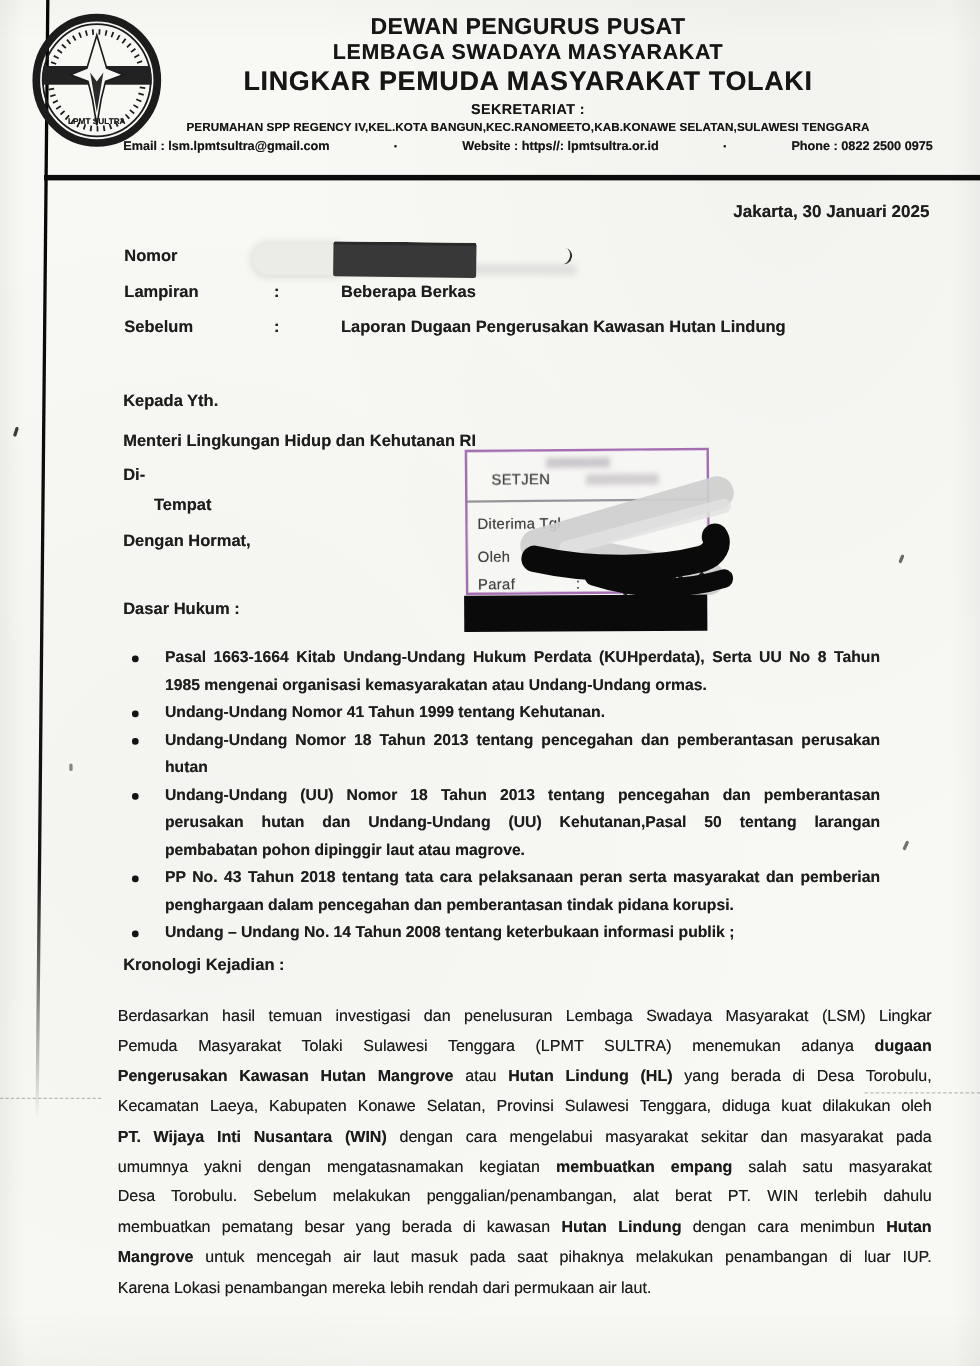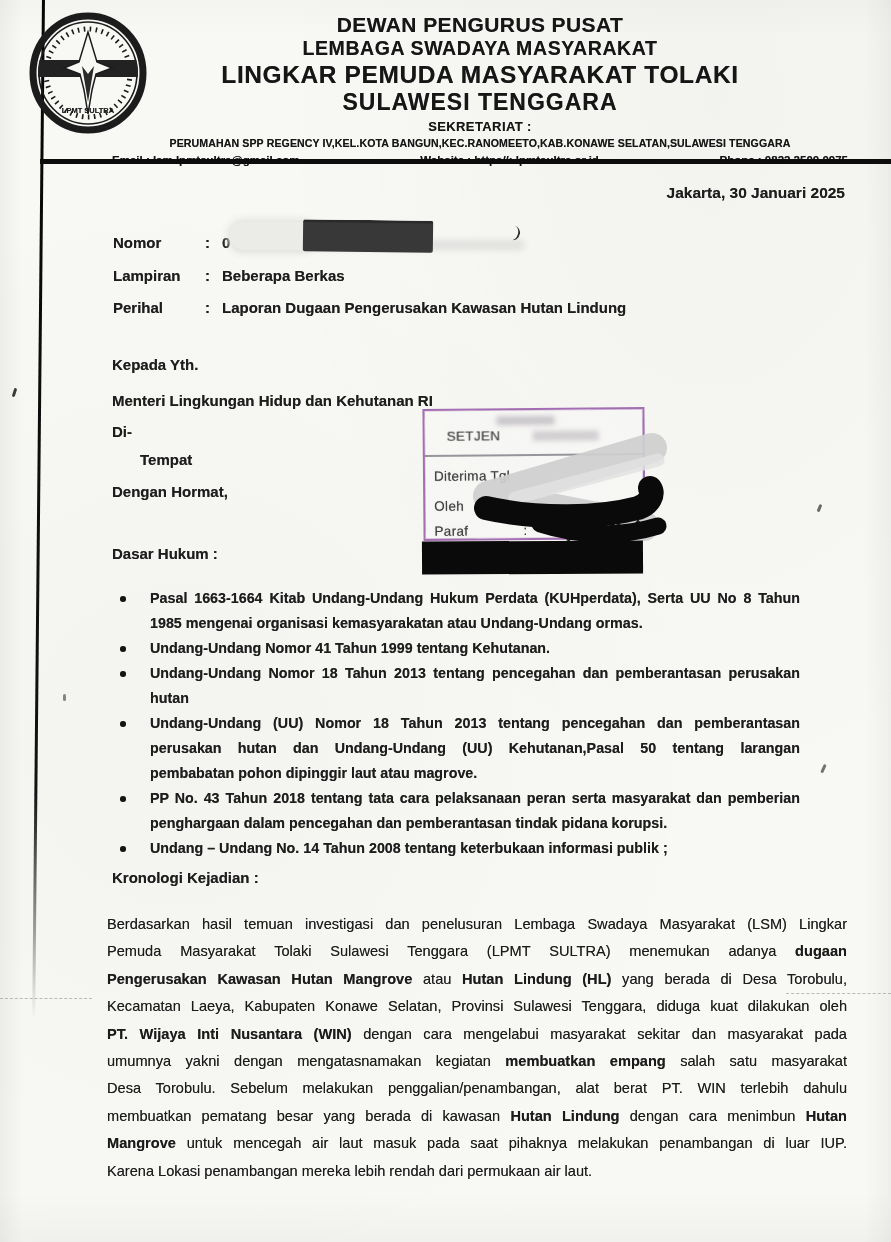--- a/index.html
+++ b/index.html
@@ -35,21 +35,21 @@
   .h3{font-size:24.5px;letter-spacing:.6px;line-height:29px;}
   .h4{font-size:23px;letter-spacing:1px;line-height:27px;}
   .h5{font-size:13px;line-height:16px;margin-top:3px;letter-spacing:.4px;}
   .h6{font-size:10.6px;line-height:12px;margin-top:2px;letter-spacing:.1px;}
   .contact{display:flex;justify-content:space-between;align-items:center;margin:3px 0 0 -8px;width:736px;font-size:11.5px;}
   .contact .sep{font-size:13px;}
   .rule{position:absolute;left:40px;top:159px;width:851px;height:4.5px;background:#0c0c0c;}
   
   .dateline{position:absolute;right:46px;top:184px;font-size:15.5px;font-weight:700;}
   .meta{position:absolute;left:113px;top:224px;}
-  .meta-row{position:relative;display:flex;height:27px;margin-bottom:5.5px;font-size:15px;font-weight:700;align-items:flex-end;}
+  .meta-row{position:relative;display:flex;height:27px;margin-bottom:5.5px;font-size:15px;font-weight:700;align-items:flex-start;gap:44px;}
   .meta-label{width:92px;}
   .meta-colon{width:13px;}
   .meta-value{margin-left:4px;}
   .red-light{position:absolute;left:117px;top:-2px;width:78px;height:28px;background:#ebebe8;border-radius:14px 4px 4px 14px;box-shadow:0 0 7px 3px rgba(225,225,222,.95);}
   .red-smear{position:absolute;left:122px;top:16px;width:290px;height:10px;background:rgba(150,150,150,.22);filter:blur(3px);border-radius:5px;}
   .red-dark{position:absolute;left:190px;top:-4px;width:130px;height:32px;background:#383838;border-top:3px solid #2a2a2a;border-radius:2px;transform:rotate(.7deg);}
   .pen-mark{position:absolute;left:398px;top:2px;width:9px;height:15px;border-right:2.4px solid #2f2f2f;border-radius:0 9px 9px 0;transform:rotate(14deg);}
   
   .line{position:absolute;left:112px;font-size:15px;font-weight:700;}
   .l-kepada{top:356px;}
@@ -114,21 +114,20 @@
       <path d="M62 22 L53 52 L38 58 L54 64 L58 80 L62 104 L66 80 L70 64 L86 58 L71 52 Z" fill="#f7f7f4" stroke="#1c1c1c" stroke-width="1.5"></path>
       <path d="M56 56 L62 92 L68 56 L62 64 Z" fill="#2a2a2a"></path>
     </g>
     <text x="62" y="103" text-anchor="middle" font-size="7.5" font-weight="bold" fill="#1c1c1c" font-family="Liberation Sans, sans-serif">LPMT SULTRA</text>
   </svg>
 
   <div class="head">
     <div class="h1">DEWAN PENGURUS PUSAT</div>
     <div class="h2">LEMBAGA SWADAYA MASYARAKAT</div>
     <div class="h3">LINGKAR PEMUDA MASYARAKAT TOLAKI</div>
-    <div class="h4">SULAWESI TENGGARA</div>
     <div class="h5">SEKRETARIAT :</div>
     <div class="h6">PERUMAHAN SPP REGENCY IV,KEL.KOTA BANGUN,KEC.RANOMEETO,KAB.KONAWE SELATAN,SULAWESI TENGGARA</div>
     <div class="contact">
       <span>Email : lsm.lpmtsultra@gmail.com</span>
       <span class="sep">·</span>
       <span>Website : https//: lpmtsultra.or.id</span>
       <span class="sep">·</span>
       <span>Phone : 0822 2500 0975</span>
     </div>
   </div>
@@ -145,21 +144,21 @@
         <div class="red-light"></div>
         <div class="red-dark"></div>
         <div class="pen-mark"></div>
       </div>
       <div class="meta-row">
         <span class="meta-label">Lampiran</span>
         <span class="meta-colon">:</span>
         <span class="meta-value">Beberapa Berkas</span>
       </div>
       <div class="meta-row">
-        <span class="meta-label">Perihal</span>
+        <span class="meta-label">Sebelum</span>
         <span class="meta-colon">:</span>
         <span class="meta-value">Laporan Dugaan Pengerusakan Kawasan Hutan Lindung</span>
       </div>
     </div>
 
   <div class="line l-kepada">Kepada Yth.</div>
   <div class="line l-addressee">Menteri Lingkungan Hidup dan Kehutanan RI</div>
   <div class="line l-di">Di-</div>
   <div class="line l-tempat">Tempat</div>
   <div class="line l-hormat">Dengan Hormat,</div>

